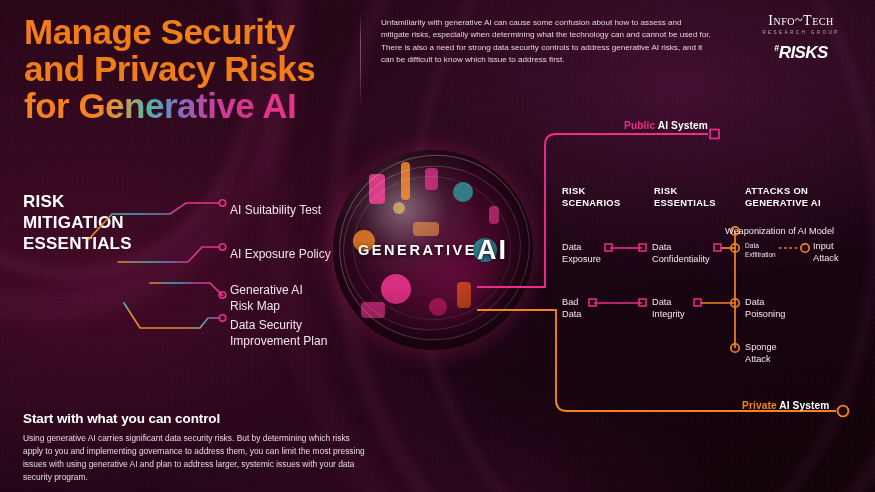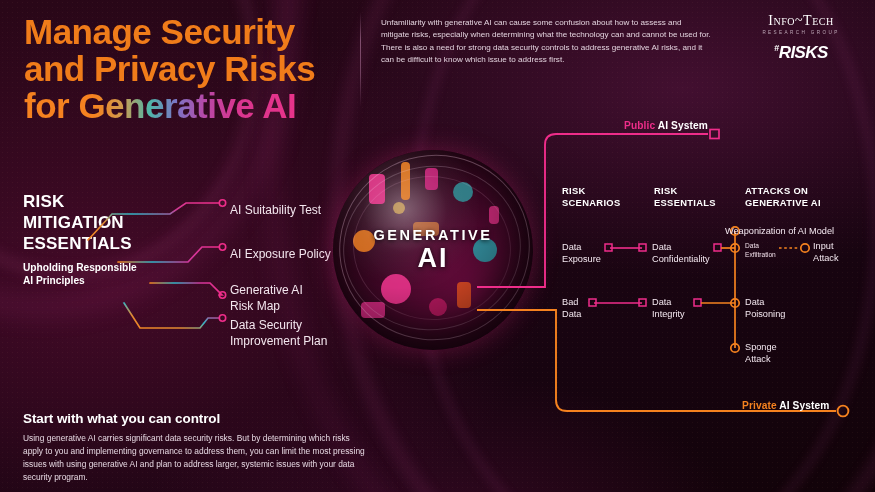--- a/index.html
+++ b/index.html
@@ -103,21 +103,21 @@
     border: 1.4px solid rgba(255,210,235,0.30);
   }
   .sphere .ring.r1 { inset: 5px 3px 10px 6px; transform: rotate(-16deg); }
   .sphere .ring.r2 { inset: 16px 12px 20px 10px; transform: rotate(-9deg); border-color: rgba(255,225,245,0.20); }
   .sphere .ring.r3 { inset: 26px 22px 30px 20px; transform: rotate(6deg); border-color: rgba(255,190,225,0.14); }
   .sphere-shade {
     position: absolute; inset: 0; border-radius: 50%;
     background: radial-gradient(circle at 33% 27%, rgba(255,255,255,0.12) 0%, rgba(255,255,255,0.02) 26%, rgba(0,0,0,0.0) 42%, rgba(0,0,0,0.45) 84%, rgba(0,0,0,0.72) 100%);
   }
   .sphere-labels {
-    position: absolute; inset: 0; display: flex; flex-direction: column;
+    position: absolute; inset: 0; display: flex; flex-direction: row;
     align-items: center; justify-content: center; text-align: center;
   }
   .lbl-gen { font-size: 14.5px; font-weight: bold; color: #ffffff; letter-spacing: 2.6px; text-shadow: 0 1px 4px rgba(0,0,0,0.85); }
   .lbl-ai { font-size: 27px; font-weight: bold; color: #ffffff; letter-spacing: 2px; line-height: 1.05; margin-top: 1px; text-shadow: 0 1px 5px rgba(0,0,0,0.85); }
   .lbl-sec { margin-top: 16px; font-size: 9.4px; font-weight: bold; color: #ffffff; letter-spacing: 0.9px; line-height: 1.35; text-shadow: 0 1px 4px rgba(0,0,0,0.9); }
 
   
   #wires { position: absolute; left: 0; top: 0; width: 875px; height: 492px; pointer-events: none; }
 
   
@@ -162,24 +162,20 @@
     <div class="logo-it-sub">Research Group</div>
     <div class="logo-itrg"><span class="hash">#</span><span>RISKS</span></div>
   </div>
 
   <div class="rme">
     <h3>
       <span>RISK</span><br>
       <span>MITIGATION</span><br>
       <span>ESSENTIALS</span>
     </h3>
-    <div class="sub">
-      <span>Upholding Responsible</span><br>
-      <span>AI Principles</span>
-    </div>
   </div>
 
   <div class="rme-item" style="left:230px; top:203px;">AI Suitability Test</div>
   <div class="rme-item" style="left:230px; top:247px;">AI Exposure Policy</div>
   <div class="rme-item" style="left:230px; top:283px; white-space:pre-line;">Generative AI
 Risk Map</div>
   <div class="rme-item" style="left:230px; top:318px; white-space:pre-line;">Data Security
 Improvement Plan</div>
 
   <div class="sphere-wrap">

